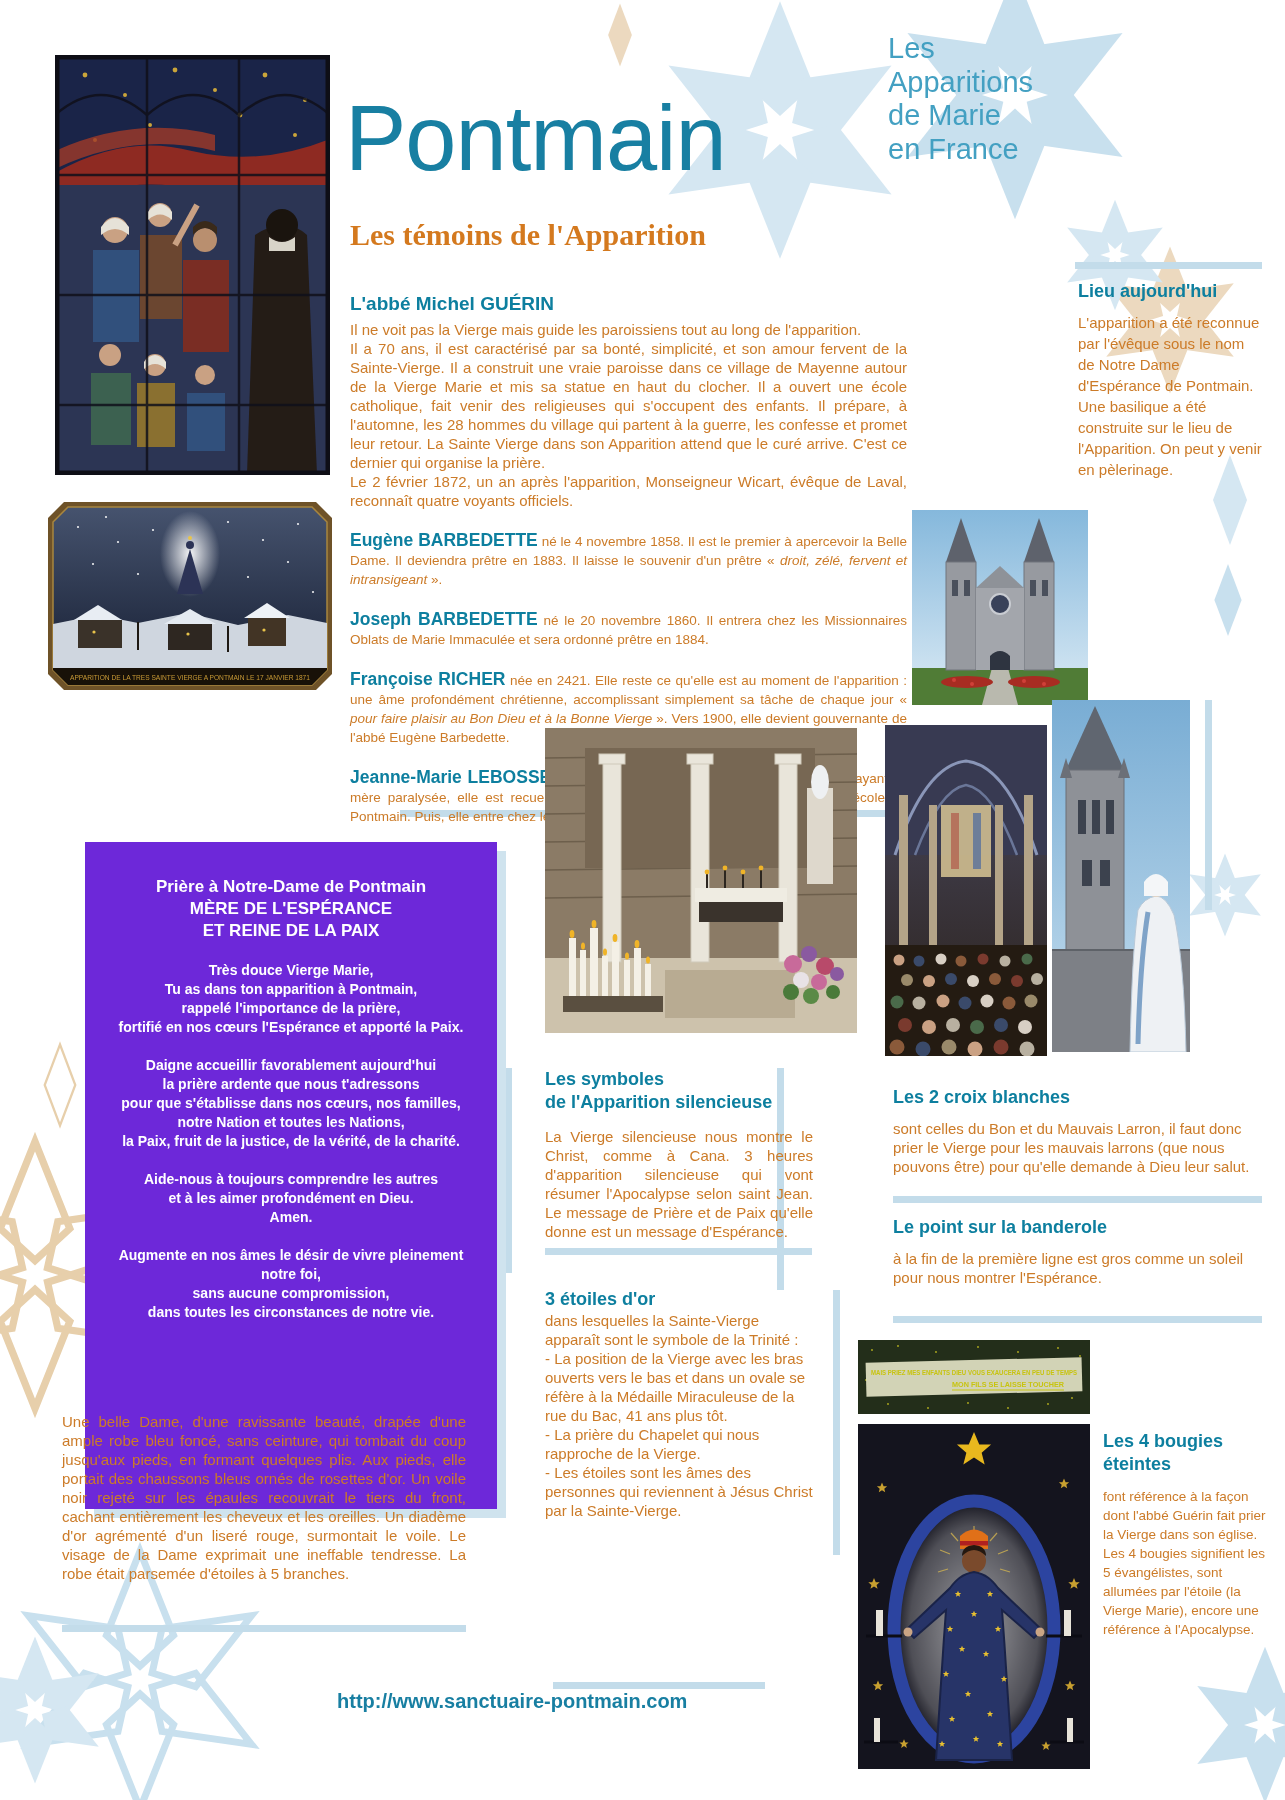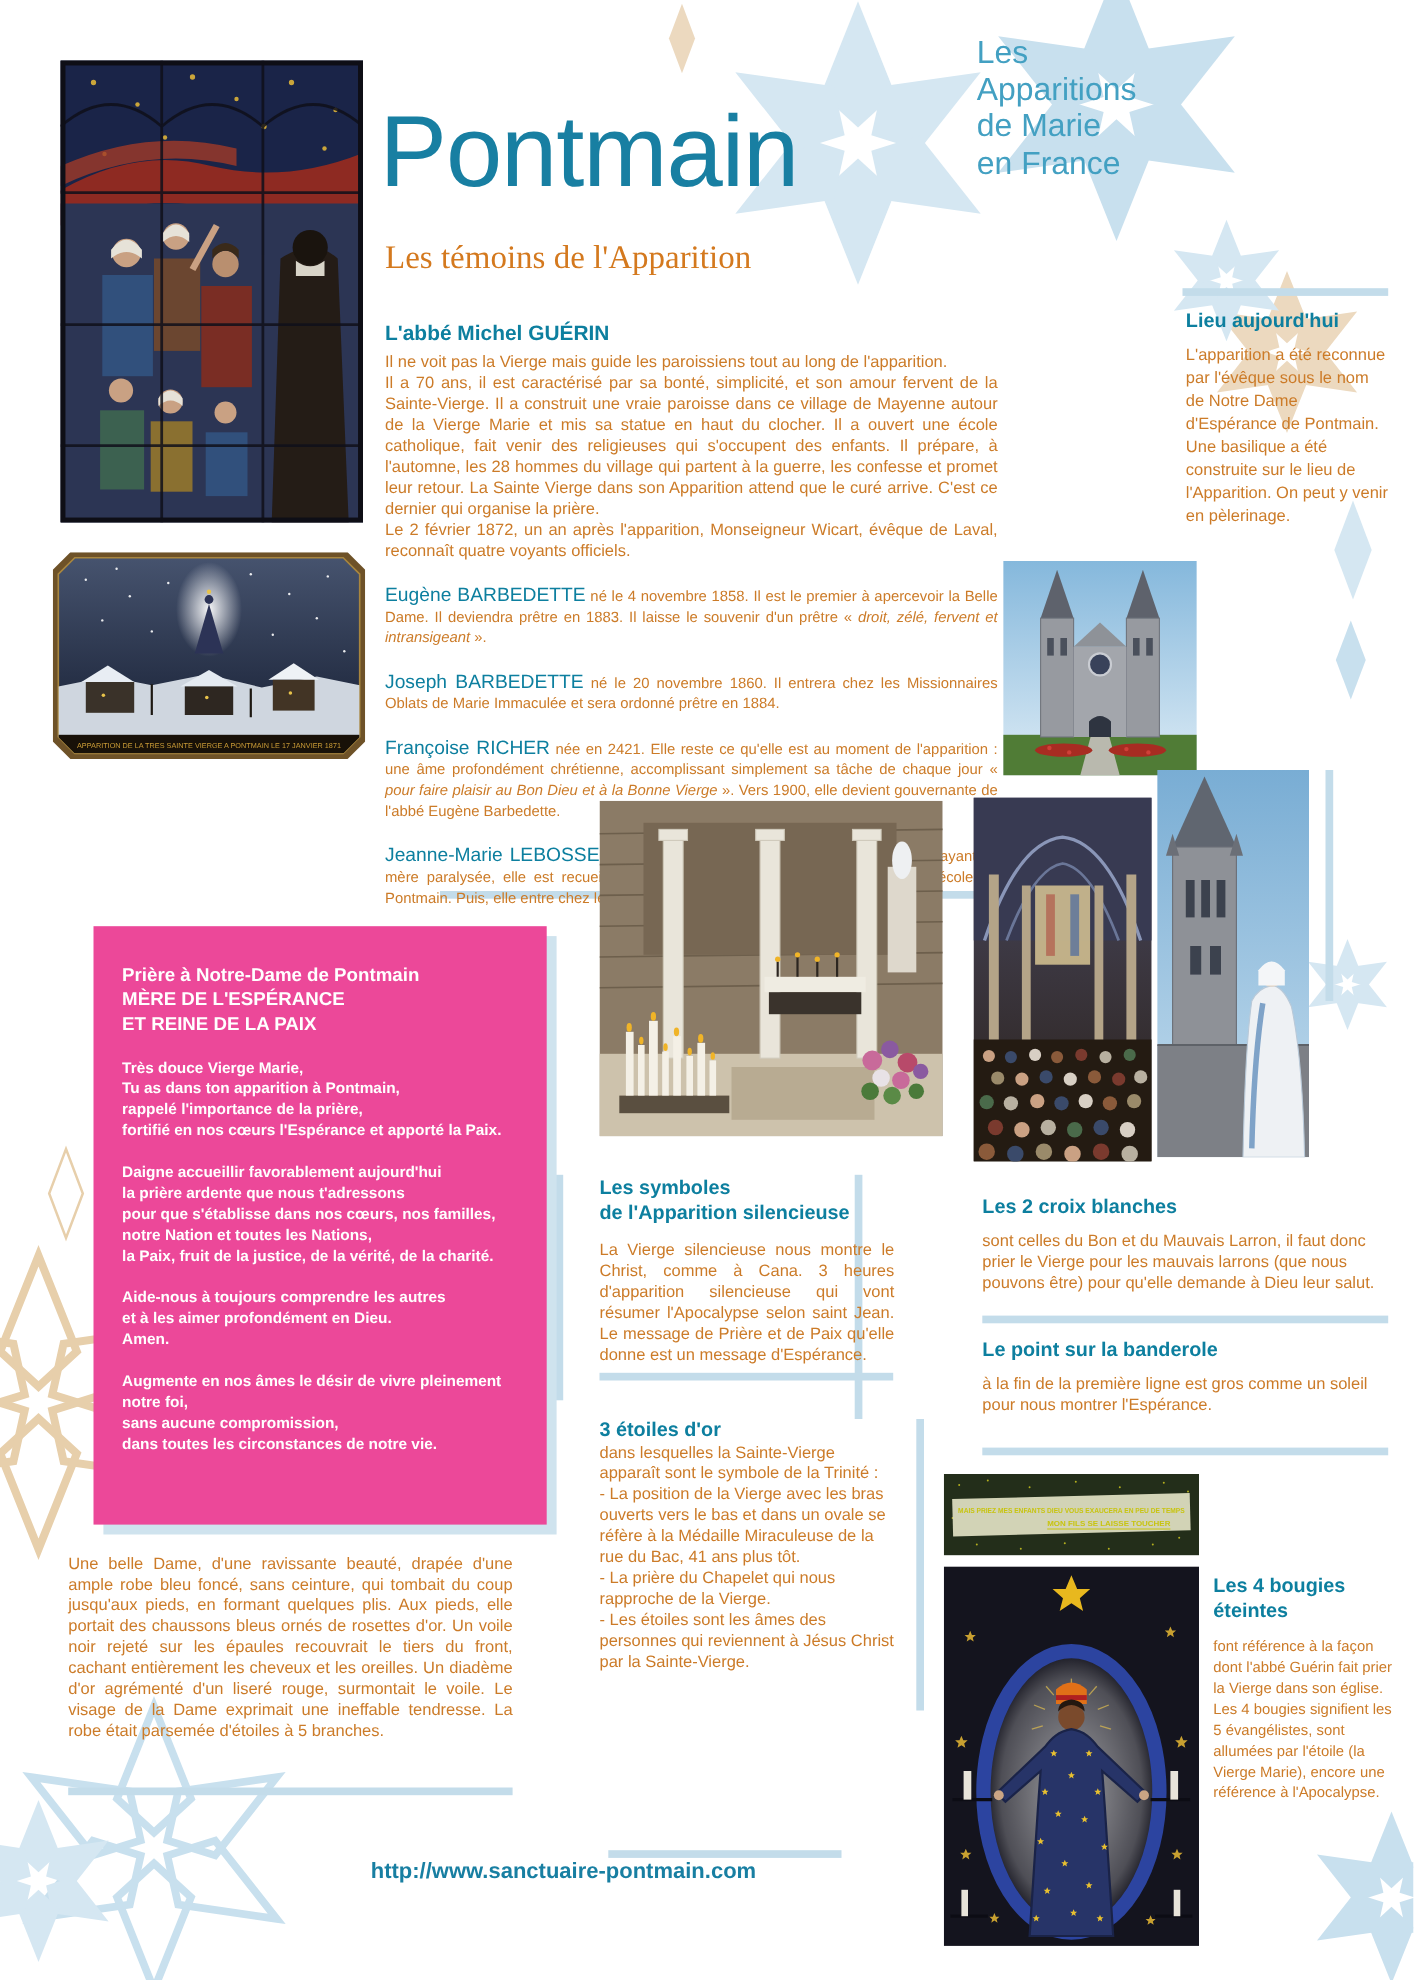--- a/index.html
+++ b/index.html
@@ -3,31 +3,31 @@
 <meta charset="utf-8">
 <style>
   html,body{margin:0;padding:0;background:#ffffff;}
   .page{position:relative;width:1285px;height:1800px;background:#ffffff;overflow:hidden;
         font-family:"Liberation Sans",sans-serif;}
   .abs{position:absolute;}
   .hbar{position:absolute;height:7px;background:#c3dcea;}
   .vbar{position:absolute;width:7px;background:#c3dcea;}
   .title{font-size:92px;line-height:1;color:#187fa2;letter-spacing:-1px;font-weight:400;}
   .logo{font-size:29px;line-height:1.16;color:#43a0c2;}
-  .subtitle{font-family:"Liberation Serif",serif;font-weight:normal;font-size:30px;color:#d4791e;}
+  .subtitle{font-family:"Liberation Serif",serif;font-weight:bold;font-size:30px;color:#d4791e;}
   .teal-h{font-weight:bold;color:#0d7f9f;font-size:18px;line-height:1.25;}
   .body-t{color:#cc7b28;font-size:15px;line-height:19px;}
   .pre{white-space:pre-line;}
   .just{text-align:justify;}
   .entry{margin-top:20px;}
-  .entry .nm{font-weight:normal;color:#0d7f9f;font-size:17.5px;}
+  .entry .nm{font-weight:bold;color:#0d7f9f;font-size:17.5px;}
   .entry .tx{color:#cc7b28;font-size:13.5px;line-height:19px;}
   .entry .it{font-style:italic;}
-  .prayerbox{position:absolute;left:85px;top:842px;width:412px;height:544px;background:#ec4899;
-             box-shadow:9px 9px 0 #cfe3ee;color:#ffffff;text-align:left;box-sizing:border-box;
+  .prayerbox{position:absolute;left:85px;top:842px;width:412px;height:667px;background:#6d28d9;
+             box-shadow:9px 9px 0 #cfe3ee;color:#ffffff;text-align:center;box-sizing:border-box;
              padding:34px 26px 0 26px;}
   .prayerbox .pt{font-weight:bold;font-size:17px;line-height:22px;}
   .prayerbox .pp{font-weight:bold;font-size:14px;line-height:19px;margin-top:19px;}
   .footer-url{font-weight:bold;font-size:20px;color:#187fa2;text-decoration:none;}
   .deco{position:absolute;pointer-events:none;}
   .fl-blue{fill:#d5e7f2;}
   .fl-blue2{fill:#c8e0ee;}
   .fl-beige{fill:#ecd9bf;}
   .fl-oblue{fill:none;stroke:#c8e0ee;stroke-width:2.5;}
   .fl-obeige{fill:none;stroke:#e7cfab;stroke-width:2.5;}

